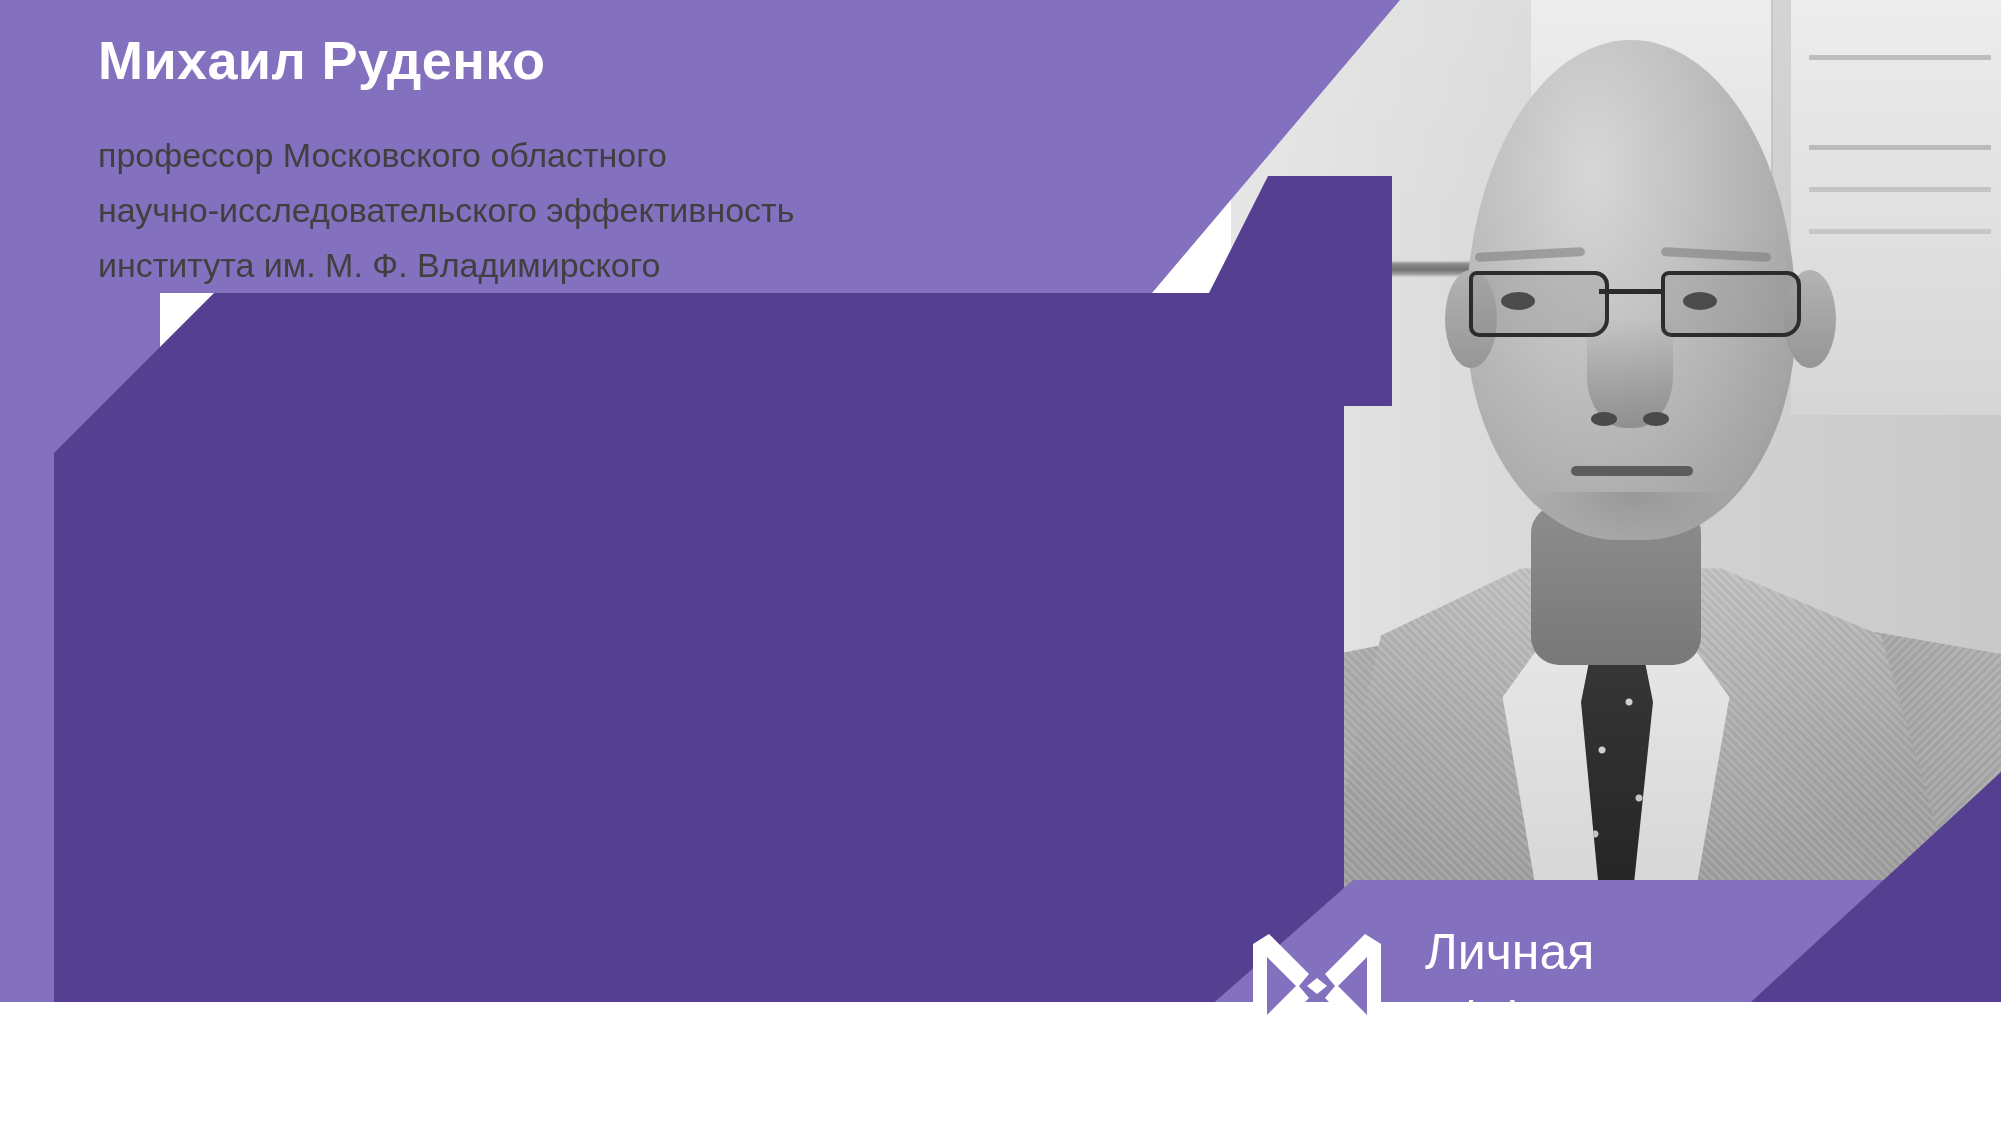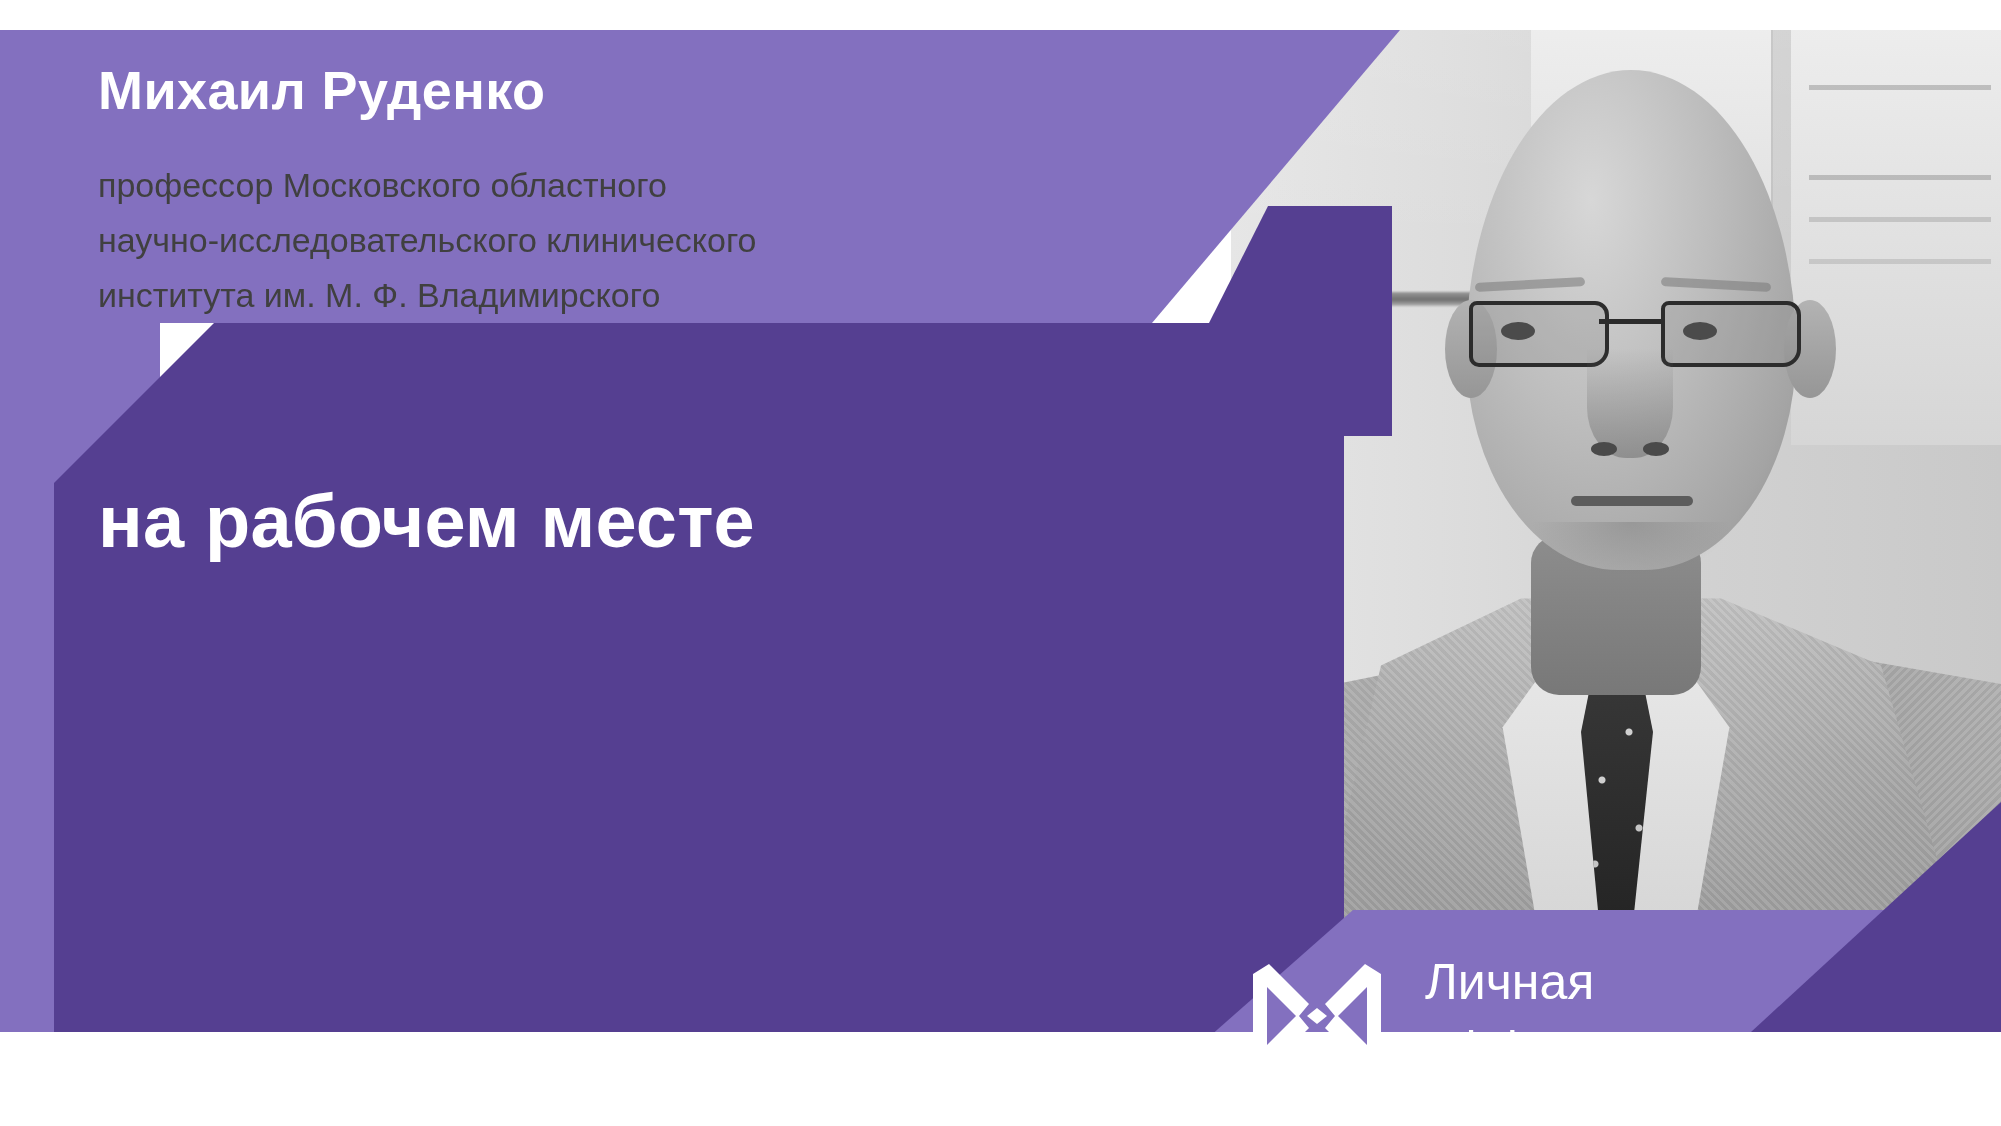--- a/index.html
+++ b/index.html
@@ -10,21 +10,20 @@
   body {
     font-family: "Liberation Sans", sans-serif;
   }
 
   #slide {
     position: relative;
     width: 2001px;
     height: 1024px;
     overflow: hidden;
     background: #ffffff;
-    margin-top: 30px;
   }
 
   
   .photo-layer {
     position: absolute;
     left: 1231px;
     top: 0;
     width: 770px;
     height: 900px;
     overflow: hidden;
@@ -384,26 +383,25 @@
   <div class="shape block-main"></div>
   <div class="shape footer-lilac"></div>
   <div class="shape footer-lilac-2"></div>
   <div class="shape corner-deep"></div>
   <div class="shape bottom-white"></div>
 
   <div class="speaker-name">Михаил Руденко</div>
 
   <div class="speaker-role">
     <div>профессор Московского областного</div>
-    <div>научно-исследовательского клинического</div>
+    <div>научно-исследовательского эффективность</div>
     <div>института им. М. Ф. Владимирского</div>
   </div>
 
   <div class="talk-title">
-    <div>на рабочем месте</div>
   </div>
 
   <div class="brand">
     <svg class="brand-logo" viewBox="0 0 128 104" aria-hidden="true">
       <path fill="#ffffff" d="M0 10 L16 0 L56 40 L46 52 L56 64 L16 104 L0 94 Z
                M128 10 L112 0 L72 40 L82 52 L72 64 L112 104 L128 94 Z
                M64 44 L74 52 L64 60 L54 52 Z"></path>
       <path fill="#ffffff" d="M14 22 L14 82 L44 52 Z" opacity="0"></path>
       <path fill="#8370bf" d="M14 23 L14 81 L43 52 Z"></path>
       <path fill="#8370bf" d="M114 23 L114 81 L85 52 Z"></path>

